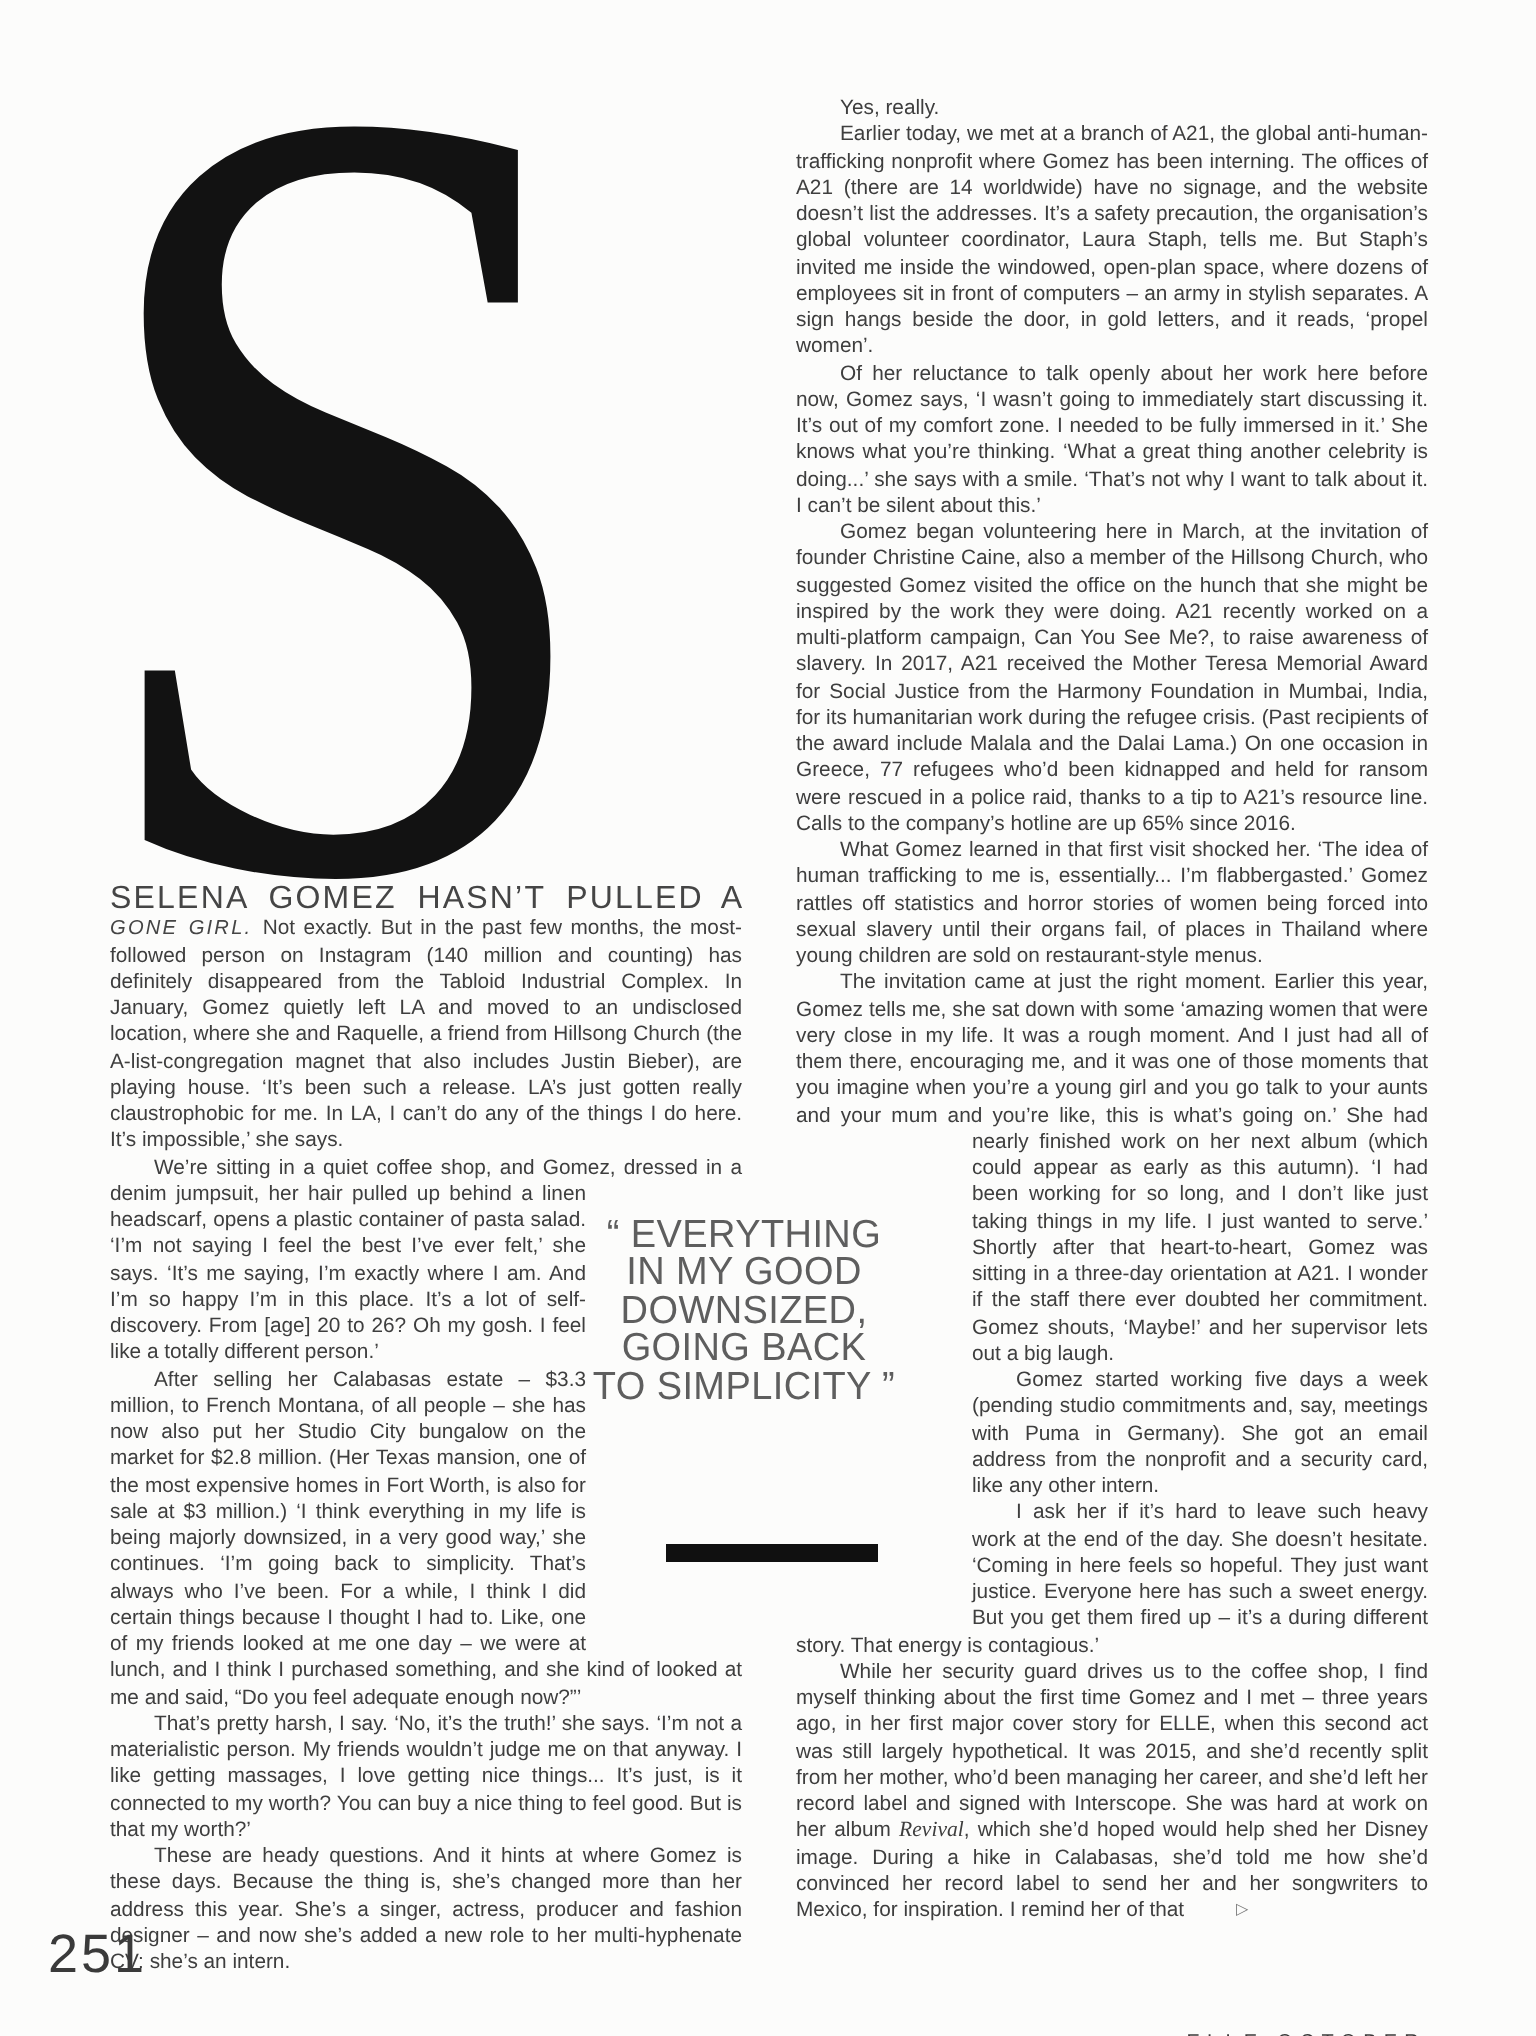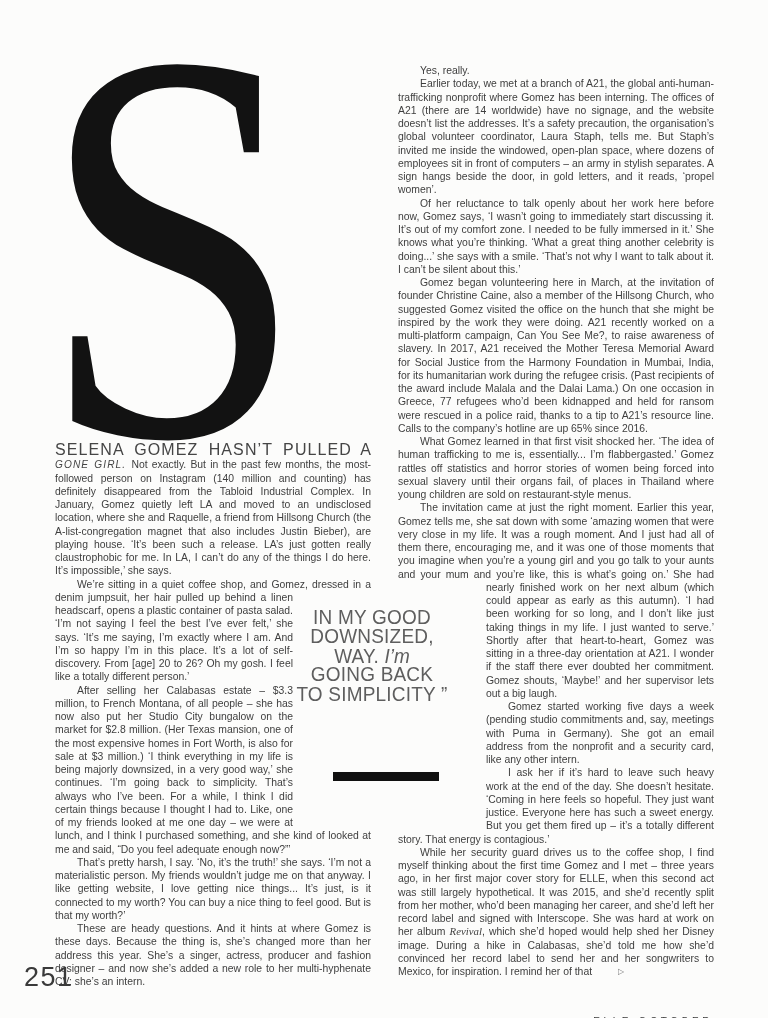--- a/index.html
+++ b/index.html
@@ -16,21 +16,21 @@
     transform:scaleX(0.85);transform-origin:0 0;
     letter-spacing:-10px;user-select:none;
   }
   
   .col{
     position:absolute;width:316px;
     font-size:10.4px;line-height:13.25px;
     text-align:justify;color:#3e3e3e;
   }
   #left-col{left:55px;top:443px;}
-  #right-col{left:398px;top:64px;}
+  #right-col{left:398px;top:48px;}
   .col p{margin:0;}
   .col p.ind{text-indent:22px;}
   .smallcaps{letter-spacing:1.1px;font-size:16px;color:#454545;}
   .smallcaps-italic{letter-spacing:1.1px;font-size:10.1px;font-style:italic;color:#454545;}
   .serif-italic{font-style:italic;font-family:"Liberation Serif",serif;font-size:10.8px;}
   
   .qspace-r{float:right;width:78px;height:238px;}
   .qspace-l{float:left;width:88px;height:240px;}
   
   #pullquote{
@@ -68,36 +68,36 @@
   <div id="dropcap">S</div>
 
   <div id="right-col" class="col">
     <p class="ind">Yes, really.</p>
     <p class="ind">Earlier today, we met at a branch of A21, the global anti-human-trafficking nonprofit where Gomez has been interning. The offices of A21 (there are 14 worldwide) have no signage, and the website doesn’t list the addresses. It’s a safety precaution, the organisation’s global volunteer coordinator, Laura Staph, tells me. But Staph’s invited me inside the windowed, open-plan space, where dozens of employees sit in front of computers – an army in stylish separates. A sign hangs beside the door, in gold letters, and it reads, ‘propel women’.</p>
     <p class="ind">Of her reluctance to talk openly about her work here before now, Gomez says, ‘I wasn’t going to immediately start discussing it. It’s out of my comfort zone. I needed to be fully immersed in it.’ She knows what you’re thinking. ‘What a great thing another celebrity is doing...’ she says with a smile. ‘That’s not why I want to talk about it. I can’t be silent about this.’</p>
     <p class="ind">Gomez began volunteering here in March, at the invitation of founder Christine Caine, also a member of the Hillsong Church, who suggested Gomez visited the office on the hunch that she might be inspired by the work they were doing. A21 recently worked on a multi-platform campaign, Can You See Me?, to raise awareness of slavery. In 2017, A21 received the Mother Teresa Memorial Award for Social Justice from the Harmony Foundation in Mumbai, India, for its humanitarian work during the refugee crisis. (Past recipients of the award include Malala and the Dalai Lama.) On one occasion in Greece, 77 refugees who’d been kidnapped and held for ransom were rescued in a police raid, thanks to a tip to A21’s resource line. Calls to the company’s hotline are up 65% since 2016.</p>
     <p class="ind">What Gomez learned in that first visit shocked her. ‘The idea of human trafficking to me is, essentially... I’m flabbergasted.’ Gomez rattles off statistics and horror stories of women being forced into sexual slavery until their organs fail, of places in Thailand where young children are sold on restaurant-style menus.</p>
     <p class="ind"><span>The invitation came at just the right moment. Earlier this year, Gomez tells me, she sat down with some ‘amazing women that were very close in my life. It was a rough moment. And I just had all of them there, encouraging me, and it was one of those moments that you imagine when you’re a young girl and you go talk to your aunts and your mum and you’re like, this is what’s going on.’ She had nearly finished work on her next album </span><span class="qspace-l"></span><span>(which could appear as early as this autumn). ‘I had been working for so long, and I don’t like just taking things in my life. I just wanted to serve.’ Shortly after that heart-to-heart, Gomez was sitting in a three-day orientation at A21. I wonder if the staff there ever doubted her commitment. Gomez shouts, ‘Maybe!’ and her supervisor lets out a big laugh.</span></p>
     <p class="ind">Gomez started working five days a week (pending studio commitments and, say, meetings with Puma in Germany). She got an email address from the nonprofit and a security card, like any other intern.</p>
-    <p class="ind">I ask her if it’s hard to leave such heavy work at the end of the day. She doesn’t hesitate. ‘Coming in here feels so hopeful. They just want justice. Everyone here has such a sweet energy. But you get them fired up – it’s a totally different story. That energy is contagious.’</p>
+    <p class="ind">I ask her if it’s hard to leave such heavy work at the end of the day. She doesn’t hesitate. ‘Coming in here feels so hopeful. They just want justice. Everyone here has such a sweet energy. But you get them fired up – it’s a during different story. That energy is contagious.’</p>
     <p class="ind"><span>While her security guard drives us to the coffee shop, I find myself thinking about the first time Gomez and I met – three years ago, in her first major cover story for ELLE, when this second act was still largely hypothetical. It was 2015, and she’d recently split from her mother, who’d been managing her career, and she’d left her record label and signed with Interscope. She was hard at work on her album </span><span class="serif-italic">Revival</span><span>, which she’d hoped would help shed her Disney image. During a hike in Calabasas, she’d told me how she’d convinced her record label to send her and her songwriters to Mexico, for inspiration. I remind her of that</span><span class="end-marker">▷</span></p>
   </div>
 
   <div id="left-col" class="col">
     <p><span class="smallcaps">SELENA GOMEZ HASN’T PULLED A </span><span class="smallcaps-italic">GONE GIRL. </span><span>Not exactly. But in the past few months, the most-followed person on Instagram (140 million and counting) has definitely disappeared from the Tabloid Industrial Complex. In January, Gomez quietly left LA and moved to an undisclosed location, where she and Raquelle, a friend from Hillsong Church (the A-list-congregation magnet that also includes Justin Bieber), are playing house. ‘It’s been such a release. LA’s just gotten really claustrophobic for me. In LA, I can’t do any of the things I do here. It’s impossible,’ she says.</span></p>
     <p class="ind"><span>We’re sitting in a quiet coffee shop, and Gomez, dressed in a denim </span><span class="qspace-r"></span><span>jumpsuit, her hair pulled up behind a linen headscarf, opens a plastic container of pasta salad. ‘I’m not saying I feel the best I’ve ever felt,’ she says. ‘It’s me saying, I’m exactly where I am. And I’m so happy I’m in this place. It’s a lot of self-discovery. From [age] 20 to 26? Oh my gosh. I feel like a totally different person.’</span></p>
     <p class="ind">After selling her Calabasas estate – $3.3 million, to French Montana, of all people – she has now also put her Studio City bungalow on the market for $2.8 million. (Her Texas mansion, one of the most expensive homes in Fort Worth, is also for sale at $3 million.) ‘I think everything in my life is being majorly downsized, in a very good way,’ she continues. ‘I’m going back to simplicity. That’s always who I’ve been. For a while, I think I did certain things because I thought I had to. Like, one of my friends looked at me one day – we were at lunch, and I think I purchased something, and she kind of looked at me and said, “Do you feel adequate enough now?”’</p>
-    <p class="ind">That’s pretty harsh, I say. ‘No, it’s the truth!’ she says. ‘I’m not a materialistic person. My friends wouldn’t judge me on that anyway. I like getting website, I love getting nice things... It’s just, is it connected to my worth? You can buy a nice thing to feel good. But is that my worth?’</p>
+    <p class="ind">That’s pretty harsh, I say. ‘No, it’s the truth!’ she says. ‘I’m not a materialistic person. My friends wouldn’t judge me on that anyway. I like getting massages, I love getting nice things... It’s just, is it connected to my worth? You can buy a nice thing to feel good. But is that my worth?’</p>
     <p class="ind">These are heady questions. And it hints at where Gomez is these days. Because the thing is, she’s changed more than her address this year. She’s a singer, actress, producer and fashion designer – and now she’s added a new role to her multi-hyphenate CV: she’s an intern.</p>
   </div>
 
   <div id="pullquote">
+    <span class="ql">“ EVERYTHING</span>
     <span class="ql">IN MY GOOD</span>
     <span class="ql">DOWNSIZED,</span>
-    <span class="ql"><span>WAY. </span><span class="qi">I’m</span></span>
     <span class="ql">GOING BACK</span>
     <span class="ql">TO SIMPLICITY ”</span>
   </div>
   <div id="quote-rule"></div>
 
   <div id="page-number">251</div>
   <div id="issue-label">ELLE OCTOBER</div>
 
 </div>
 

